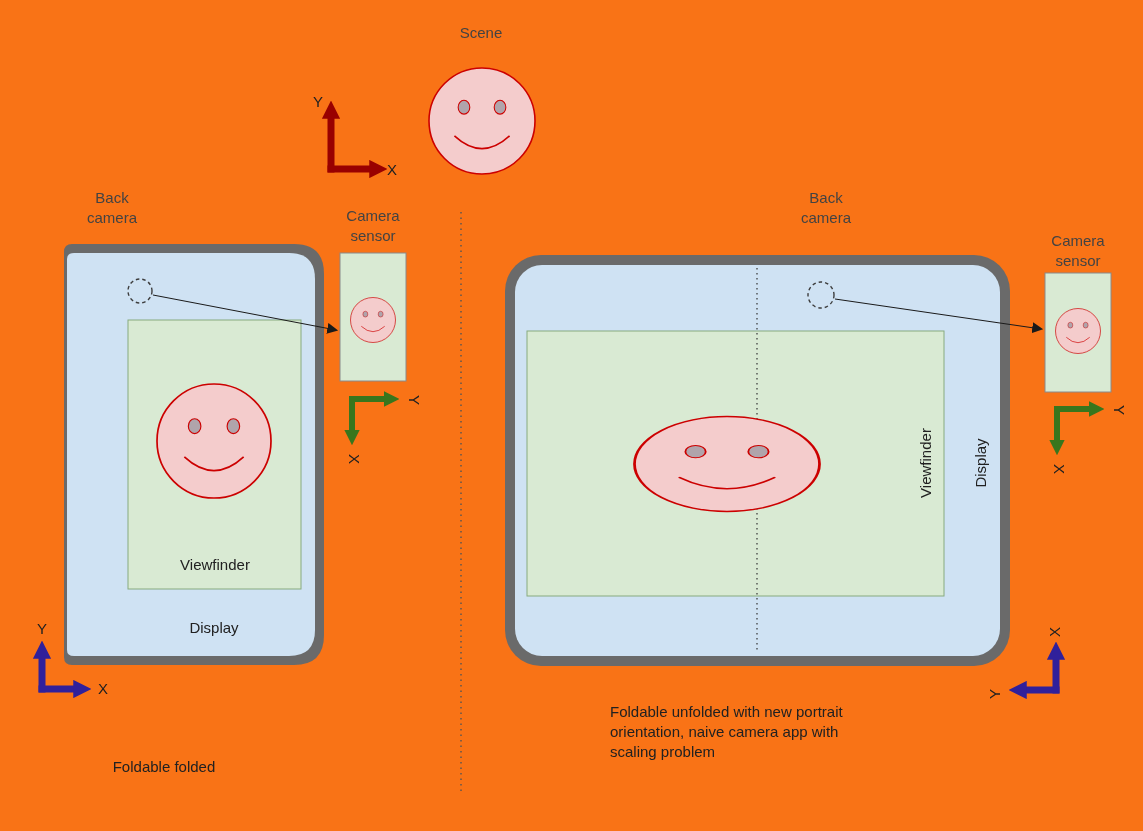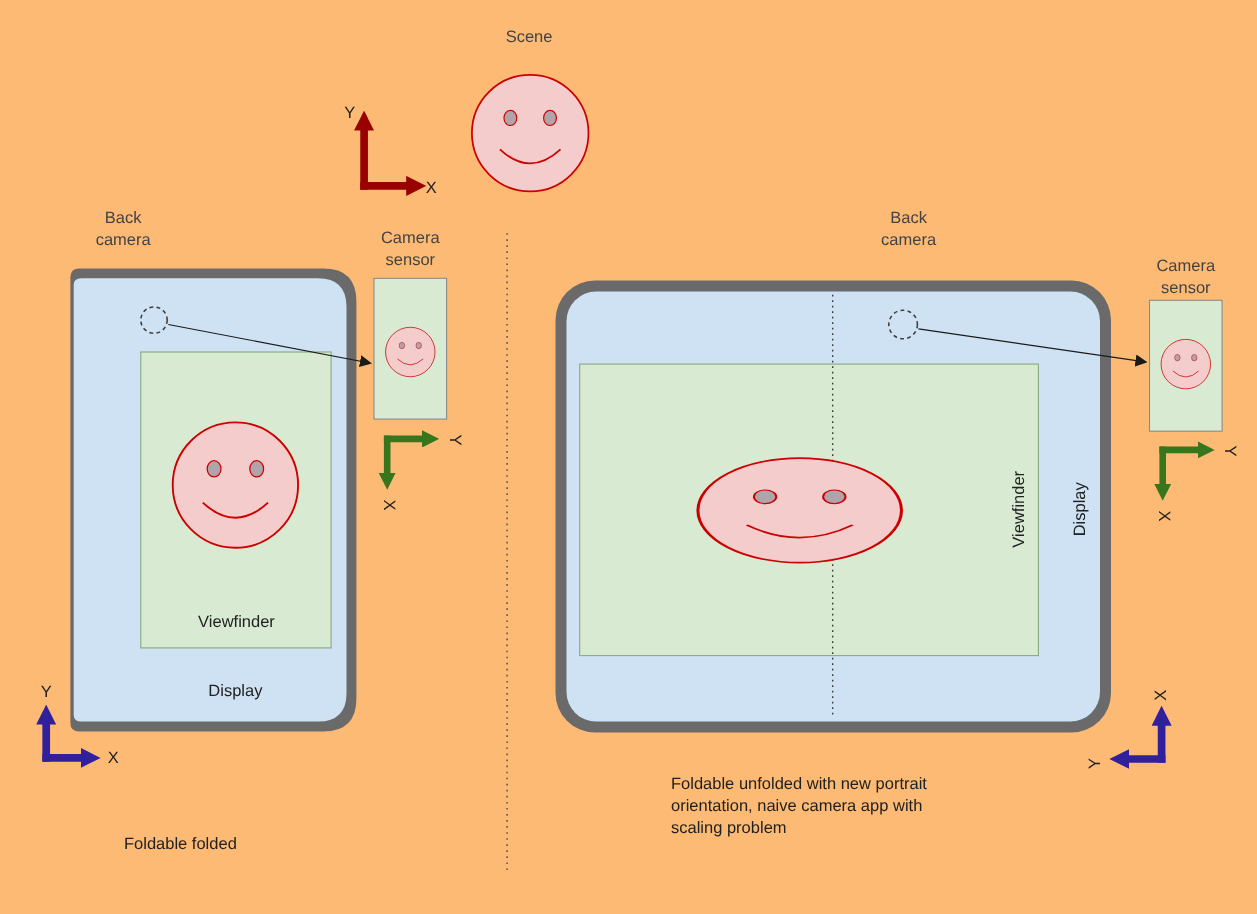--- a/index.html
+++ b/index.html
@@ -1,16 +1,16 @@
 <!DOCTYPE html>
 <html style="--phone-border: #6a6a6a; --display-fill: #cfe2f3; --viewfinder-fill: #d9ead3; --viewfinder-stroke: #87aa7f; --sensor-stroke: #8a8a8a; --face-fill: #f4cccc; --face-stroke: #cc0000; --eye-fill: #b0a4ab; --scene-axis: #990000; --sensor-axis: #38761d; --display-axis: #30209b;"><head>
 <meta charset="utf-8">
 <style>
   html, body { margin: 0; padding: 0; background: #ffffff; }
-  .canvas { position: relative; width: 1143px; height: 831px; background: #fdba74; overflow: hidden; }
+  .canvas { position: relative; width: 1143px; height: 831px; background: #f97316; overflow: hidden; }
   svg { display: block; }
   text {
     font-family: "Liberation Sans", sans-serif;
     font-size: 15px;
     fill: #212121;
   }
   .t-mid  { text-anchor: middle; }
   .t-gray { fill: #434343; }
 
   .face  { fill: var(--face-fill, #f4cccc); stroke: var(--face-stroke, #cc0000); stroke-width: 1.5; }

